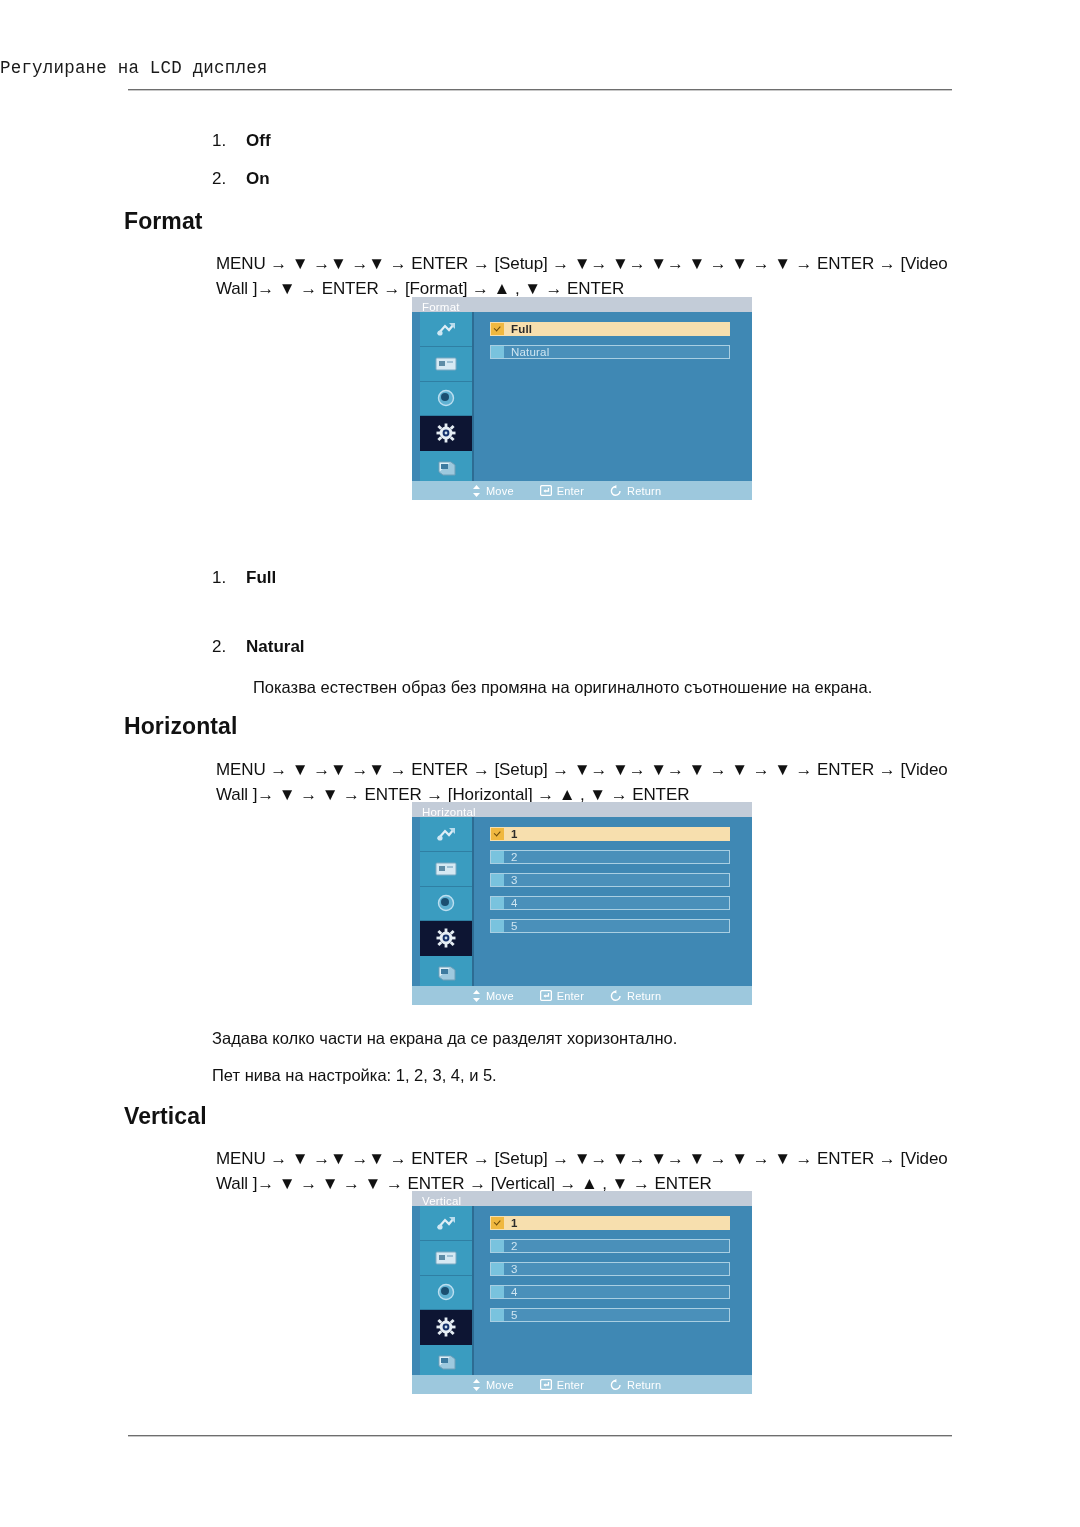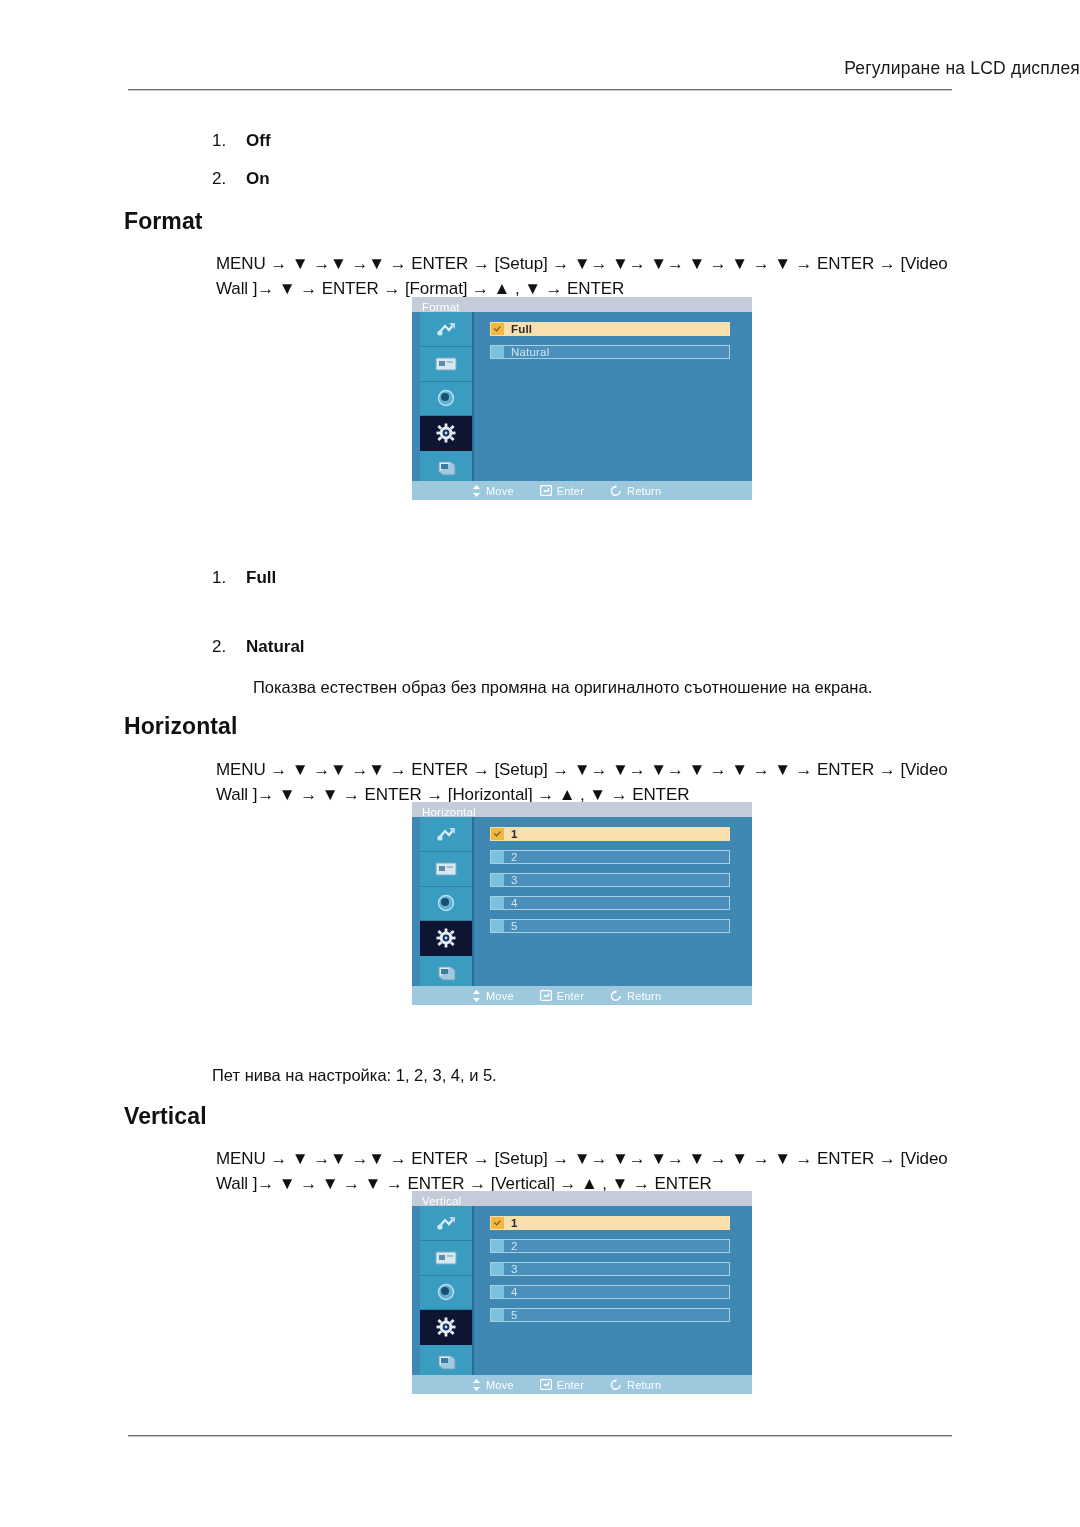--- a/index.html
+++ b/index.html
@@ -18,21 +18,22 @@
     background: #ffffff;
     overflow: hidden;
   }
 
   
   .header {
     position: absolute;
     left: 0;
     top: 58px;
     width: 1080px;
-    text-align: right;
+    text-align: left;
+    font-family: Liberation Mono, monospace;
   }
   .header-title {
     font-size: 17.5px;
     color: #1a1a1a;
     letter-spacing: 0.2px;
   }
   .header-rule {
     position: absolute;
     left: 128px;
     top: 89px;
@@ -475,20 +476,21 @@
           <svg width="12" height="12" viewBox="0 0 12 12">
               <path d="M10 6 A4.3 4.3 0 1 1 6 1.7" stroke="#ffffff" stroke-width="1.4" fill="none"></path>
               <path d="M6.4 0 L6.4 3.6 L3.4 1.8 Z" fill="#ffffff"></path>
             </svg>
         </span>
         <span class="osd-status-label">Return</span>
       </div>
     </div>
   </div>
 
+  <div class="body-text" style="left:212px; top:1027px;">Задава колко части на екрана да се разделят хоризонтално.</div>
   <div class="body-text" style="left:212px; top:1064px;">Пет нива на настройка: 1, 2, 3, 4, и 5.</div>
 
   <div class="section-heading" style="top:1103px;">Vertical</div>
   <div class="menu-path" style="top:1146px;">
     <span>MENU → ▼ →▼ →▼ → ENTER → [Setup] → ▼→ ▼→ ▼→ ▼ → ▼ → ▼ → ENTER → [Video</span>
     <span>Wall ]→ ▼ → ▼ → ▼ → ENTER → [Vertical] → ▲ , ▼ → ENTER</span>
   </div>
 
   <div class="osd" style="left:412px; top:1191px;">
     <div class="osd-titlebar">

